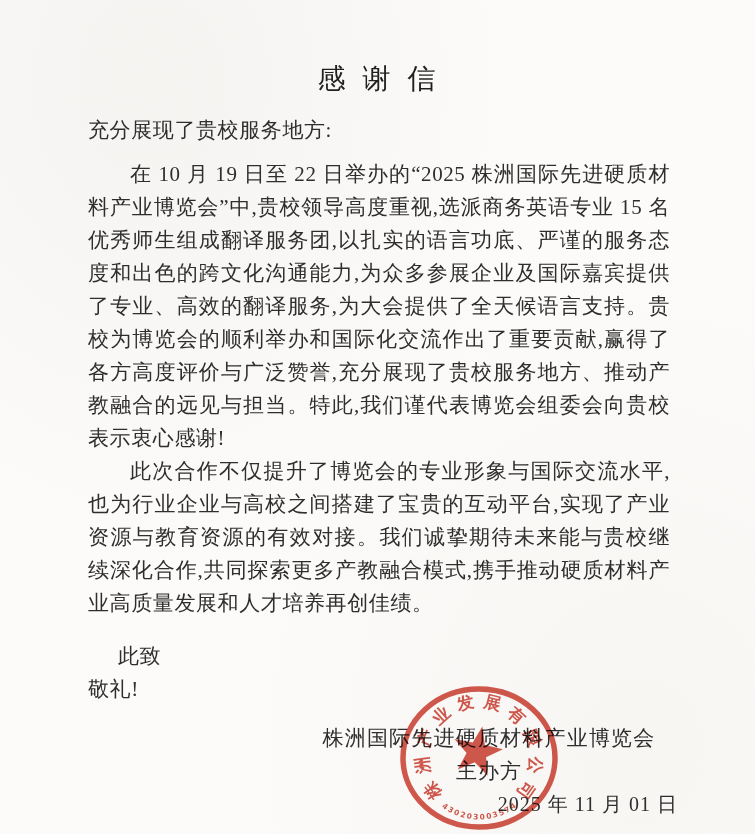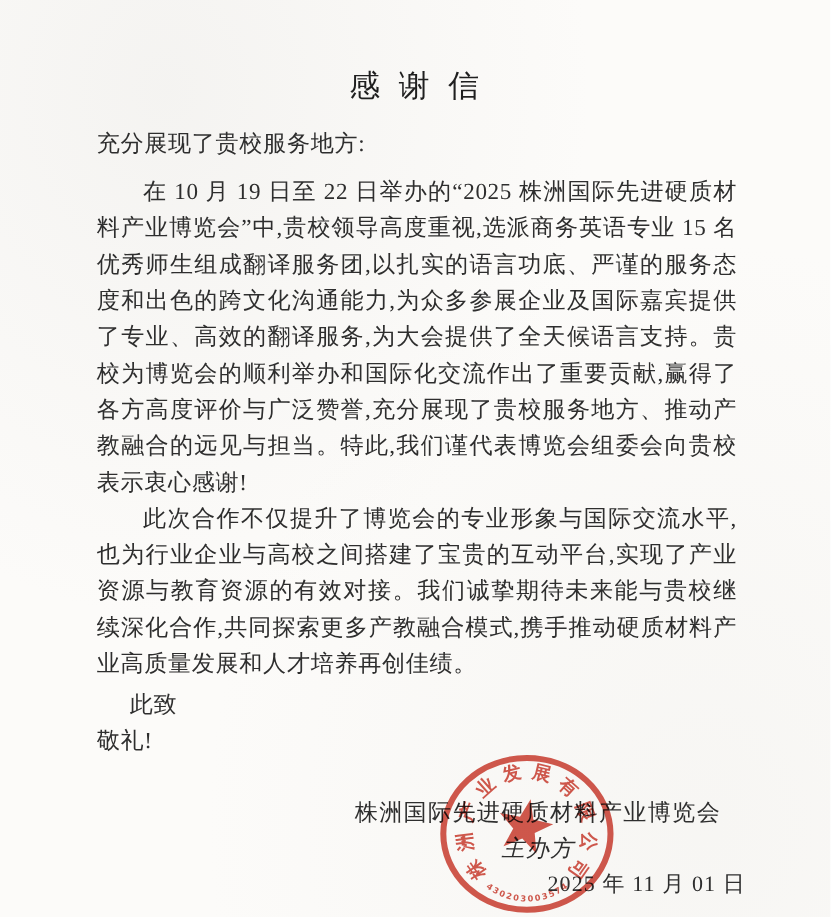--- a/index.html
+++ b/index.html
@@ -27,34 +27,34 @@
     font-size:21px;line-height:33px;letter-spacing:.6px;
   }
   .body-text{margin-top:11px;}
   .body-text p{
     margin:0;
     font-size:21px;line-height:33px;letter-spacing:.6px;
     text-indent:2em;
     text-align:justify;
   }
   .closing-cizhi{
-    margin-top:4px;
+    margin-top:20px;
     font-size:21px;line-height:33px;letter-spacing:.6px;
     text-indent:30px;
   }
   .closing-jingli{
     font-size:21px;line-height:33px;letter-spacing:.6px;font-family:Liberation Serif, serif;
   }
   .signature{
     position:absolute;left:300px;top:722px;width:378px;
     text-align:center;
     font-size:21px;line-height:33px;
   }
   .signature .org{letter-spacing:1.2px;}
-  .signature .role{letter-spacing:1px;font-style:italic;}
+  .signature .role{letter-spacing:1px;}
   .signature .date{font-size:20px;letter-spacing:1px;text-align:right;}
   .seal{
     position:absolute;left:399px;top:685px;width:160px;height:148px;
     mix-blend-mode:multiply;
     pointer-events:none;
   }
 </style>
 </head>
 <body>
 

